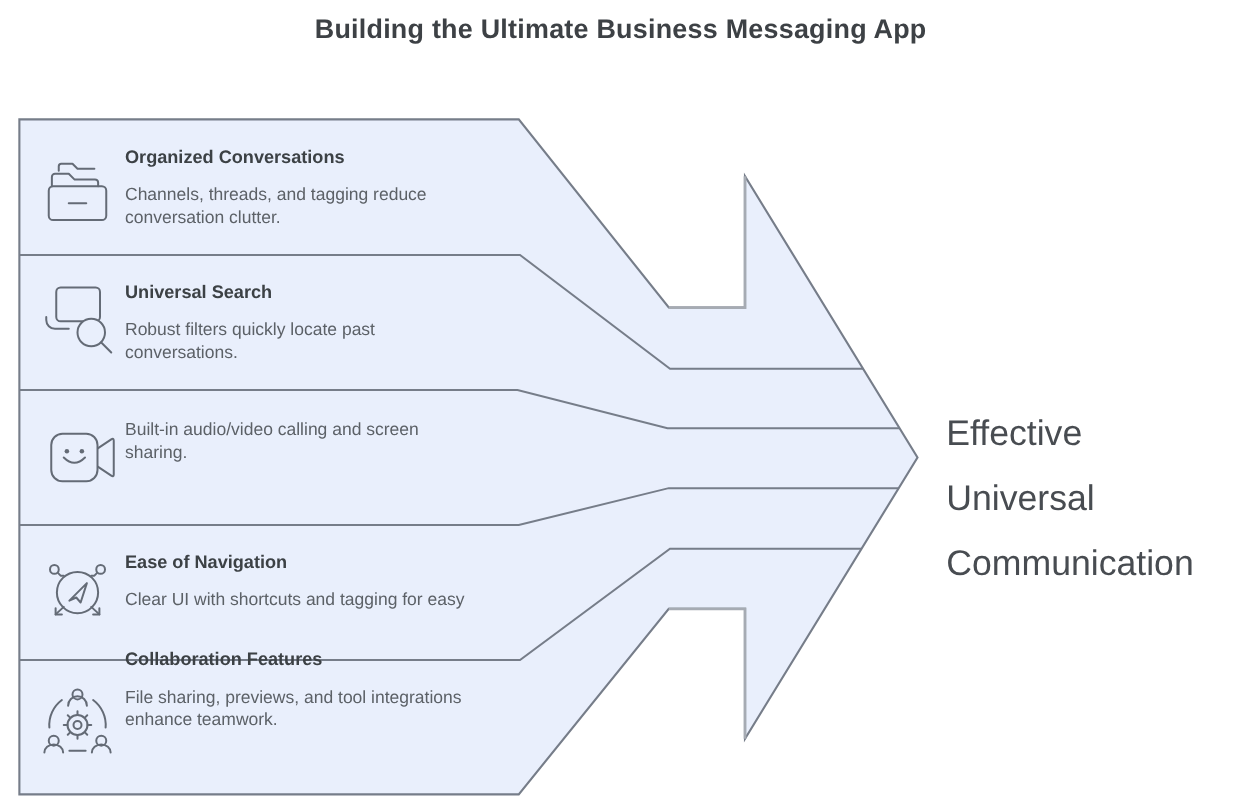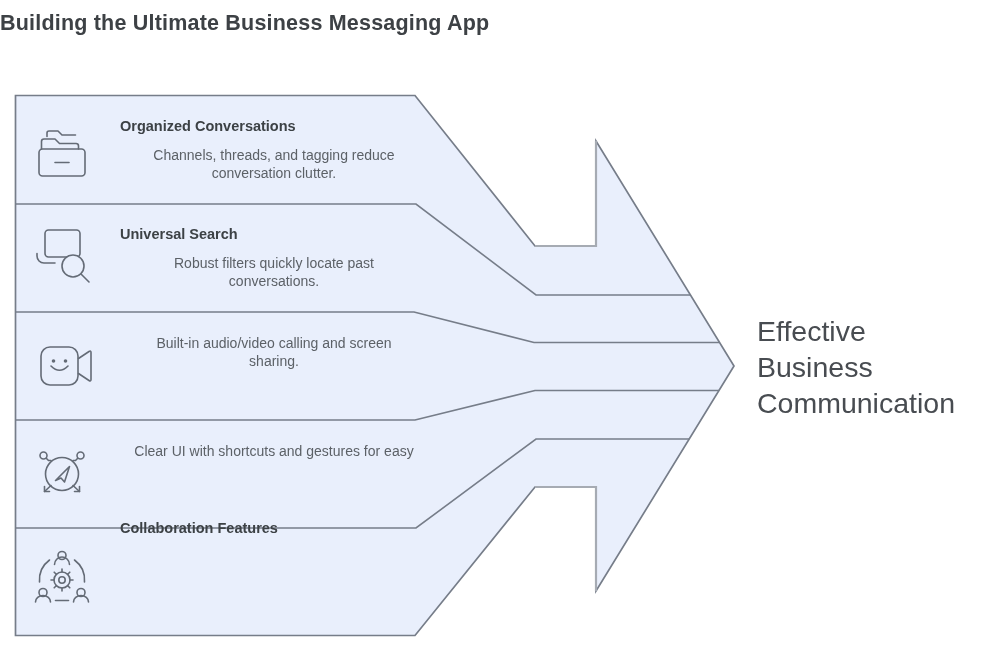--- a/index.html
+++ b/index.html
@@ -2,35 +2,35 @@
 <html><head>
 <meta charset="utf-8">
 <style>
   html,body { margin:0; padding:0; background:#ffffff; }
   .canvas {
     position:relative; width:993px; height:649px; background:#ffffff;
     font-family:"Liberation Sans", sans-serif; overflow:hidden;
   }
   .main-title {
     position:absolute; top:10px; left:0; width:100%;
-    text-align:left; font-size:21.5px; line-height:26px;
+    text-align:center; font-size:21.5px; line-height:26px;
     font-weight:bold; color:#3d4145; letter-spacing:0.2px;
   }
   svg.diagram { position:absolute; top:0; left:0; }
-  .banner-text { position:absolute; left:100px; width:308px;margin-left:20px; }
+  .banner-text { position:absolute; left:100px; width:308px; }
   .banner-title {
     font-size:14.5px; font-weight:bold; color:#3c4145; margin:0 0 12px 0;
   }
   .banner-desc { font-size:14px; color:#5c6167; }
-  .banner-desc div { line-height:18px;text-align:center; }
+  .banner-desc div { line-height:18px; }
   .result-label {
     position:absolute; left:757px; top:313px;
     font-size:28.5px; color:#484c51;
   }
-  .result-label div { line-height:36px; }
+  .result-label div { line-height:36px;margin-top:16px; }
 </style>
 </head>
 <body>
 
 <div class="canvas">
 
   <div class="main-title">Building the Ultimate Business Messaging App</div>
 
   <svg class="diagram" width="993" height="649" viewBox="0 0 993 649">
 
@@ -121,28 +121,33 @@
   </div>
 
   <div class="banner-text" style="top:334px">
     <div class="banner-desc">
       <div>Built-in audio/video calling and screen</div>
       <div>sharing.</div>
     </div>
   </div>
 
   <div class="banner-text" style="top:442px">
+    <div class="banner-title">Ease of Navigation</div>
     <div class="banner-desc">
-      <div>Clear UI with shortcuts and gestures for easy</div>
+      <div>Clear UI with shortcuts and tagging for easy</div>
     </div>
   </div>
 
   <div class="banner-text" style="top:520px">
     <div class="banner-title">Collaboration Features</div>
+    <div class="banner-desc">
+      <div>File sharing, previews, and tool integrations</div>
+      <div>enhance teamwork.</div>
+    </div>
   </div>
 
   <div class="result-label">
     <div>Effective</div>
-    <div>Business</div>
+    <div>Universal</div>
     <div>Communication</div>
   </div>
 
 </div>
 
 </body></html>

